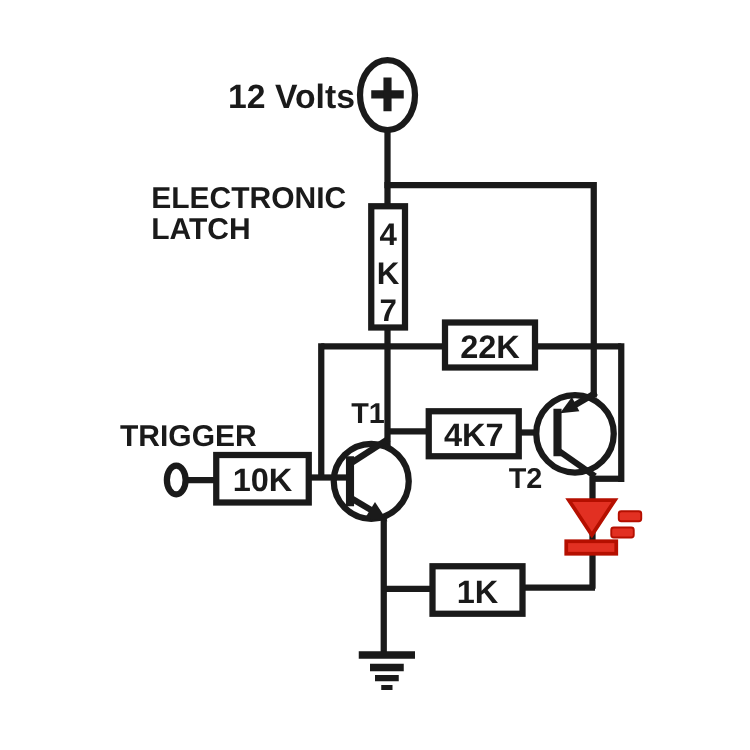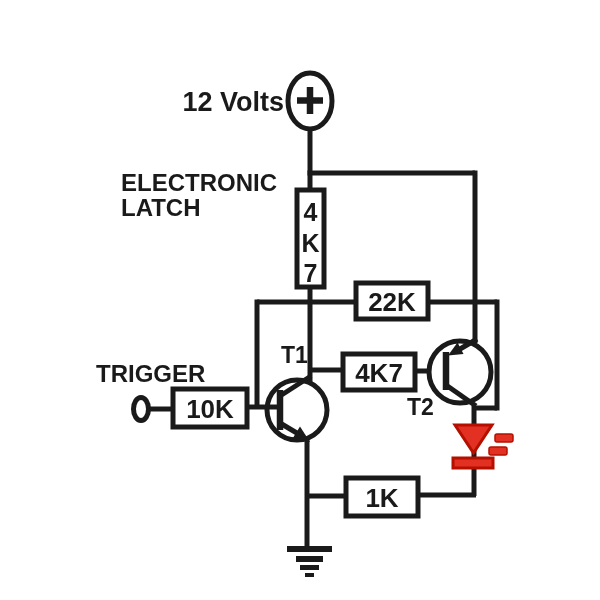--- a/index.html
+++ b/index.html
@@ -1,18 +1,18 @@
 <!DOCTYPE html>
 <html style="--background: #ffffff; --line: #1a1a1a; --text: #1a1a1a; --led-fill: #e23022; --led-stroke: #b50f00;"><head>
 <meta charset="utf-8">
 <style>
   html,body{margin:0;padding:0;background:#fff;}
   #stage{
     position:relative;width:600px;height:552px;background:var(--background,#fff);
-    font-family:"Liberation Sans",sans-serif;overflow:hidden;margin-top:25px;
+    font-family:"Liberation Sans",sans-serif;overflow:hidden;
   }
   svg{display:block}
   .wire{stroke:var(--line,#1a1a1a);stroke-width:5;fill:none;}
   .thick{stroke:var(--line,#1a1a1a);stroke-width:6.5;fill:none;}
   .sym{stroke:var(--line,#1a1a1a);stroke-width:5;fill:#ffffff;}
   .box{stroke:var(--line,#1a1a1a);stroke-width:5;fill:#ffffff;}
   .solid{fill:var(--line,#1a1a1a);stroke:none;}
   .led{fill:var(--led-fill,#e23022);stroke:var(--led-stroke,#b50f00);stroke-width:3;}
   .led-dash{fill:var(--led-fill,#e23022);stroke:var(--led-stroke,#b50f00);stroke-width:1.5;}
   text{fill:var(--text,#1a1a1a);font-weight:bold;font-family:"Liberation Sans",sans-serif;}

